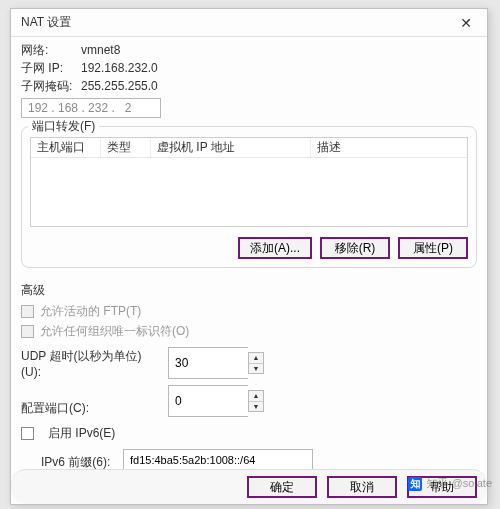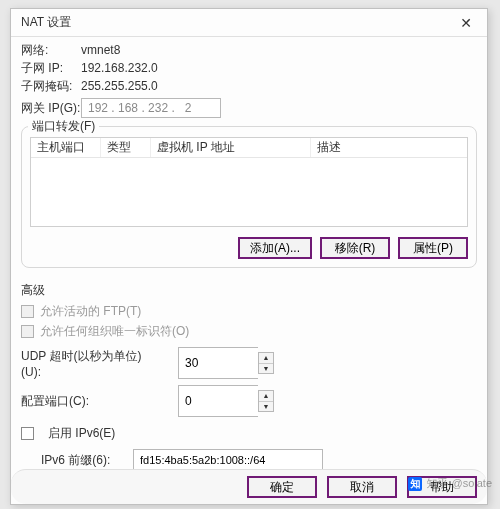--- a/index.html
+++ b/index.html
@@ -100,21 +100,21 @@
   }
   .adv { margin-top:14px; }
   .adv-title { margin-bottom:2px; }
   .chk-row { display:flex; align-items:center; gap:6px; height:20px; color:#9a9a9a; }
   .chk {
     width:13px; height:13px;
     border:1px solid #b0b0b0;
     background:#f0f0f0;
   }
   .chk.enabled { background:#fff; border-color:#888; }
-  .form-row { display:flex; align-items:center; gap:22px; margin-top:6px; }
+  .form-row { display:flex; align-items:flex-end; gap:12px; margin-top:6px; }
   .form-row .lbl { width:135px; }
   .num-input-wrap { display:flex; align-items:center; }
   .num-input {
     width:80px; height:22px;
     border:1px solid #b8b8b8; border-right:none;
     padding:15px 6px; font-size:12px;
   }
   .spin {
     width:16px; height:22px;
     border:1px solid #b8b8b8;
@@ -174,21 +174,20 @@
     </div>
     <div class="kv-row">
       <span class="kv-label">子网 IP:</span>
       <span>192.168.232.0</span>
     </div>
     <div class="kv-row">
       <span class="kv-label">子网掩码:</span>
       <span>255.255.255.0</span>
     </div>
     <div class="gateway-row">
-      <span class="kv-label">网关 IP(G):</span>
       <input class="ip-input" type="text" readonly="" value="192 . 168 . 232 .   2" style="">
     </div>
 
     <div class="group">
       <span class="group-label">端口转发(F)</span>
       <div class="table">
         <div class="thead">
           <div class="th" style="width:70px">主机端口</div>
           <div class="th" style="width:50px">类型</div>
           <div class="th" style="width:160px">虚拟机 IP 地址</div>

